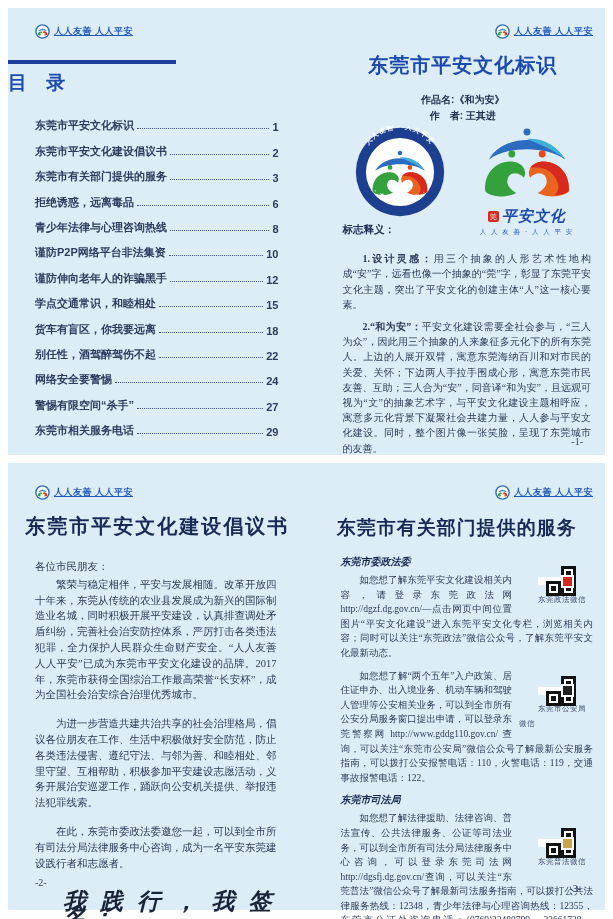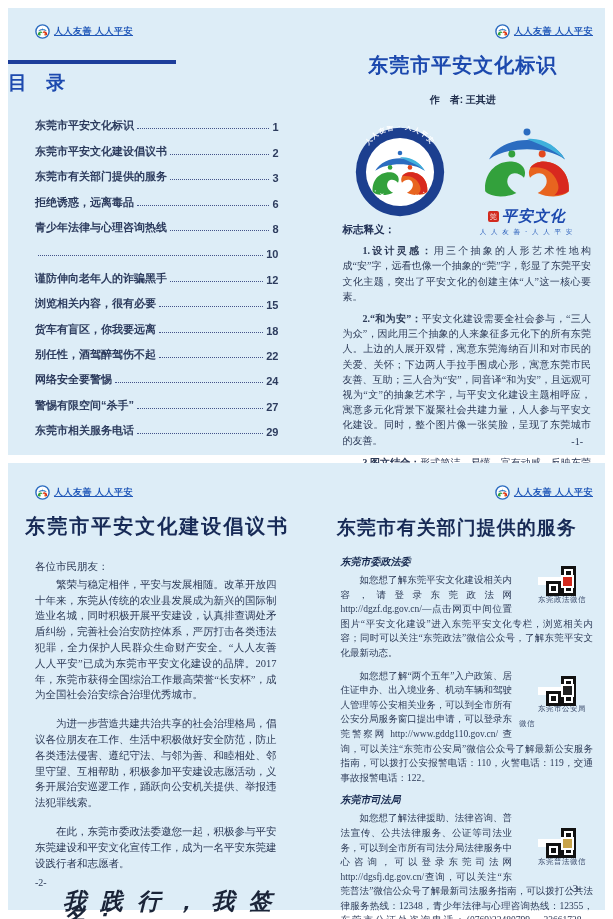--- a/index.html
+++ b/index.html
@@ -47,21 +47,21 @@
   .clogo .seal { width:11px; height:11px; background:#d22a1e; color:#fff;
     font-size:7px; line-height:11px; text-align:center; border-radius:2px; }
   .clogo .word { font-family:"DejaVu Serif", serif; font-style:italic;
     font-weight:700; font-size:15px; color:#1c49ae; letter-spacing:1px; }
   .clogo .tag { font-size:6.5px; color:#2057b8; letter-spacing:1.5px;
     margin-top:2px; }
   .shiyi { position:absolute; top:214px; left:36px; right:14px;
     font-family:"Liberation Serif", serif; font-size:10px; line-height:15.2px;
     color:#2c3a57; text-align:justify; }
   .shiyi .sec-h { font-weight:700; font-size:10.5px; color:#203055;
-    margin-bottom:6px; font-family:"Liberation Sans", sans-serif; }
+    margin-bottom:14px; font-family:"Liberation Sans", sans-serif; }
   .shiyi p { text-indent:2em; margin-bottom:7px; }
   .shiyi b { font-weight:700; }
 
   .pagenum { position:absolute; font-size:10px; color:#2c3a57;
     font-family:"Liberation Serif", serif; }
   .pn-1 { right:22px; bottom:8px; }
   .pn-2 { left:27px; bottom:22px; }
   .pn-3 { right:24px; bottom:16px; }
 
   
@@ -159,30 +159,31 @@
             <span class="lab">拒绝诱惑，远离毒品</span>
             <span class="dots"></span>
             <span class="pg">6</span>
           </div>
         <div class="toc-row">
             <span class="lab">青少年法律与心理咨询热线</span>
             <span class="dots"></span>
             <span class="pg">8</span>
           </div>
         <div class="toc-row">
+            <span class="lab">谨防P2P网络平台非法集资</span>
             <span class="dots"></span>
             <span class="pg">10</span>
           </div>
         <div class="toc-row">
             <span class="lab">谨防伸向老年人的诈骗黑手</span>
             <span class="dots"></span>
             <span class="pg">12</span>
           </div>
         <div class="toc-row">
-            <span class="lab">浏览相关内容，很有必要</span>
+            <span class="lab">学点交通常识，和睦相处</span>
             <span class="dots"></span>
             <span class="pg">15</span>
           </div>
         <div class="toc-row">
             <span class="lab">货车有盲区，你我要远离</span>
             <span class="dots"></span>
             <span class="pg">18</span>
           </div>
         <div class="toc-row">
             <span class="lab">别任性，酒驾醉驾伤不起</span>
@@ -210,20 +211,21 @@
     <div class="half">
       <div class="brand" style="right:12px; top:16px;">
         <svg width="15" height="15" viewBox="0 0 15 15">
           <circle cx="7.5" cy="7.5" r="6.6" fill="#fff" stroke="#2b6cc0" stroke-width="1.4"></circle>
           <use href="#mark" transform="translate(7.5,7.8) scale(0.085) translate(-60,-50)"></use>
         </svg>
         <span class="tagline">人人友善 人人平安</span>
       </div>
       <div class="logo-title">东莞市平安文化标识</div>
       <div class="meta">
+        <div>作品名:《和为安》</div>
         <div>作　者: 王其进</div>
       </div>
       <div class="logos">
         <div class="badge">
           <svg width="92" height="92" viewBox="0 0 100 100">
             <circle cx="50" cy="50" r="48" fill="#1c3f8f"></circle>
             <circle cx="50" cy="50" r="37" fill="#fff"></circle>
             <use href="#mark" transform="translate(50,52) scale(0.54) translate(-60,-50)"></use>
             <text font-size="7.2" fill="#fff" letter-spacing="1.5" font-weight="bold">
               <textPath href="#ringTopPath" startOffset="50%" text-anchor="middle">人人友善 · 人人平安</textPath>
@@ -262,21 +264,21 @@
           <circle cx="7.5" cy="7.5" r="6.6" fill="#fff" stroke="#2b6cc0" stroke-width="1.4"></circle>
           <use href="#mark" transform="translate(7.5,7.8) scale(0.085) translate(-60,-50)"></use>
         </svg>
         <span class="tagline">人人友善 人人平安</span>
       </div>
       <div class="serif-title">东莞市平安文化建设倡议书</div>
       <div class="proposal-body">
         <div class="salut">各位市民朋友：</div>
         <p>繁荣与稳定相伴，平安与发展相随。改革开放四十年来，东莞从传统的农业县发展成为新兴的国际制造业名城，同时积极开展平安建设，认真排查调处矛盾纠纷，完善社会治安防控体系，严厉打击各类违法犯罪，全力保护人民群众生命财产安全。“人人友善人人平安”已成为东莞市平安文化建设的品牌。2017年，东莞市获得全国综治工作最高荣誉“长安杯”，成为全国社会治安综合治理优秀城市。</p>
         <p>为进一步营造共建共治共享的社会治理格局，倡议各位朋友在工作、生活中积极做好安全防范，防止各类违法侵害、遵纪守法、与邻为善、和睦相处、邻里守望、互相帮助，积极参加平安建设志愿活动，义务开展治安巡逻工作，踊跃向公安机关提供、举报违法犯罪线索。</p>
-        <p>在此，东莞市委政法委邀您一起，积极参与平安东莞建设和平安文化宣传工作，成为一名平安东莞建设践行者和志愿者。</p>
+        <p>在此，东莞市委政法委邀您一起，可以到全市所有司法分局法律服务中心咨询，成为一名平安东莞建设践行者和志愿者。</p>
         <div class="signature">我践行，我签名：</div>
       </div>
       <div class="pagenum pn-2">-2-</div>
     </div>
 
     <div class="half">
       <div class="brand" style="right:12px; top:22px;">
         <svg width="15" height="15" viewBox="0 0 15 15">
           <circle cx="7.5" cy="7.5" r="6.6" fill="#fff" stroke="#2b6cc0" stroke-width="1.4"></circle>
           <use href="#mark" transform="translate(7.5,7.8) scale(0.085) translate(-60,-50)"></use>

